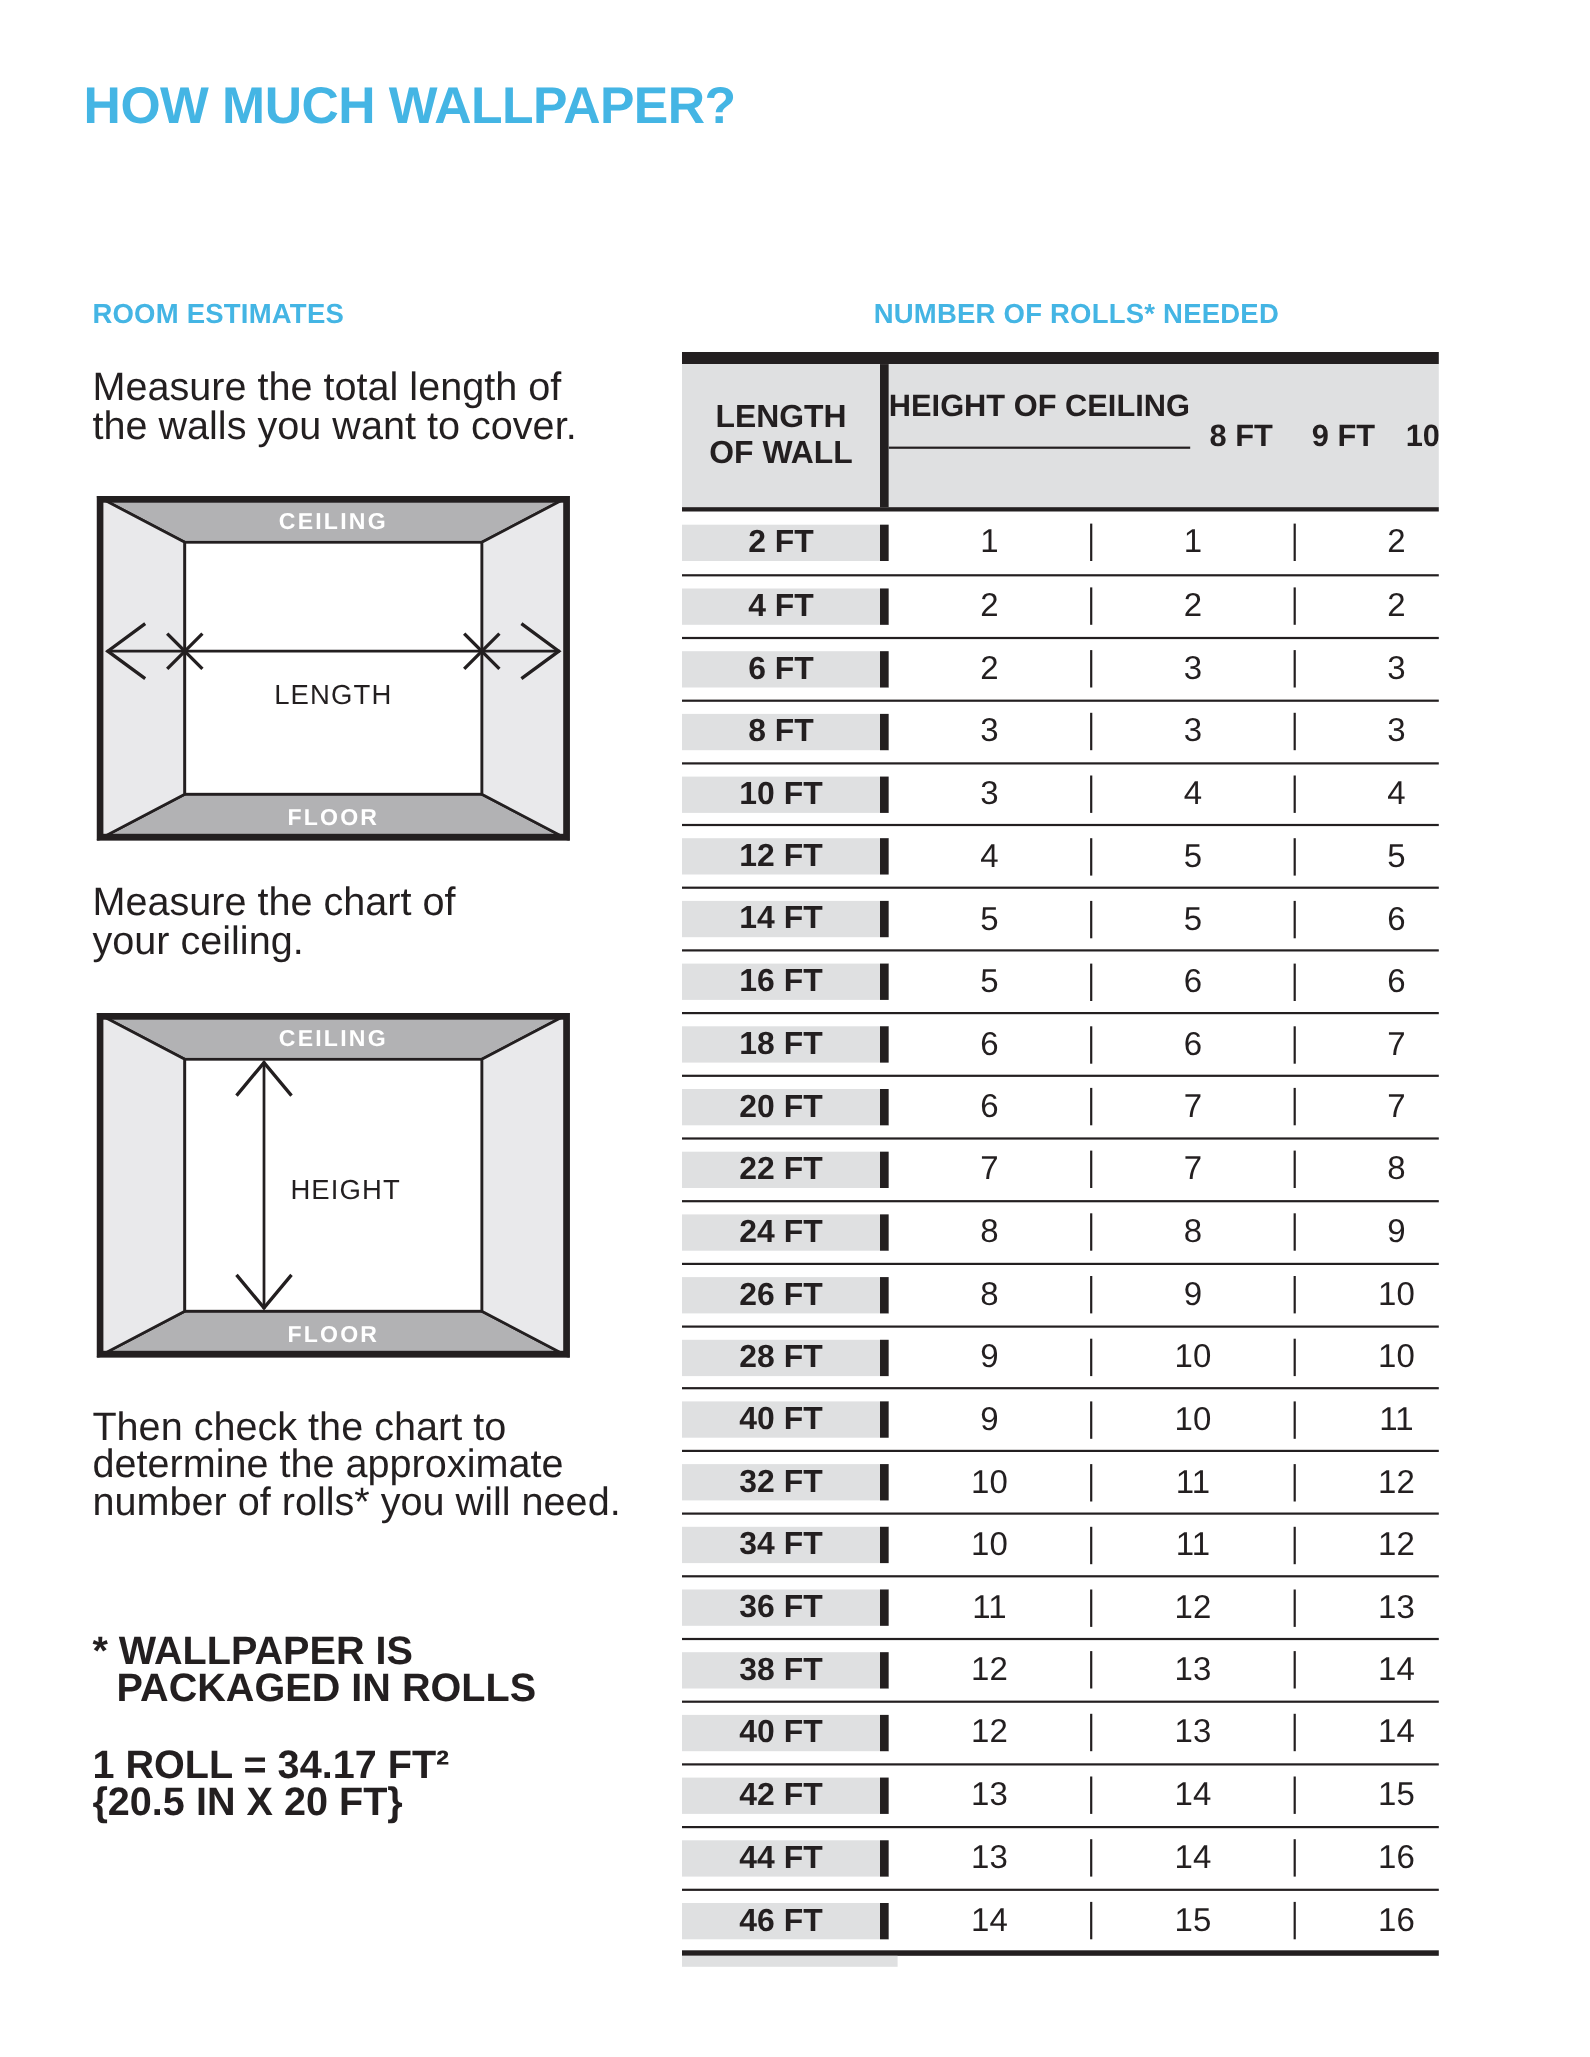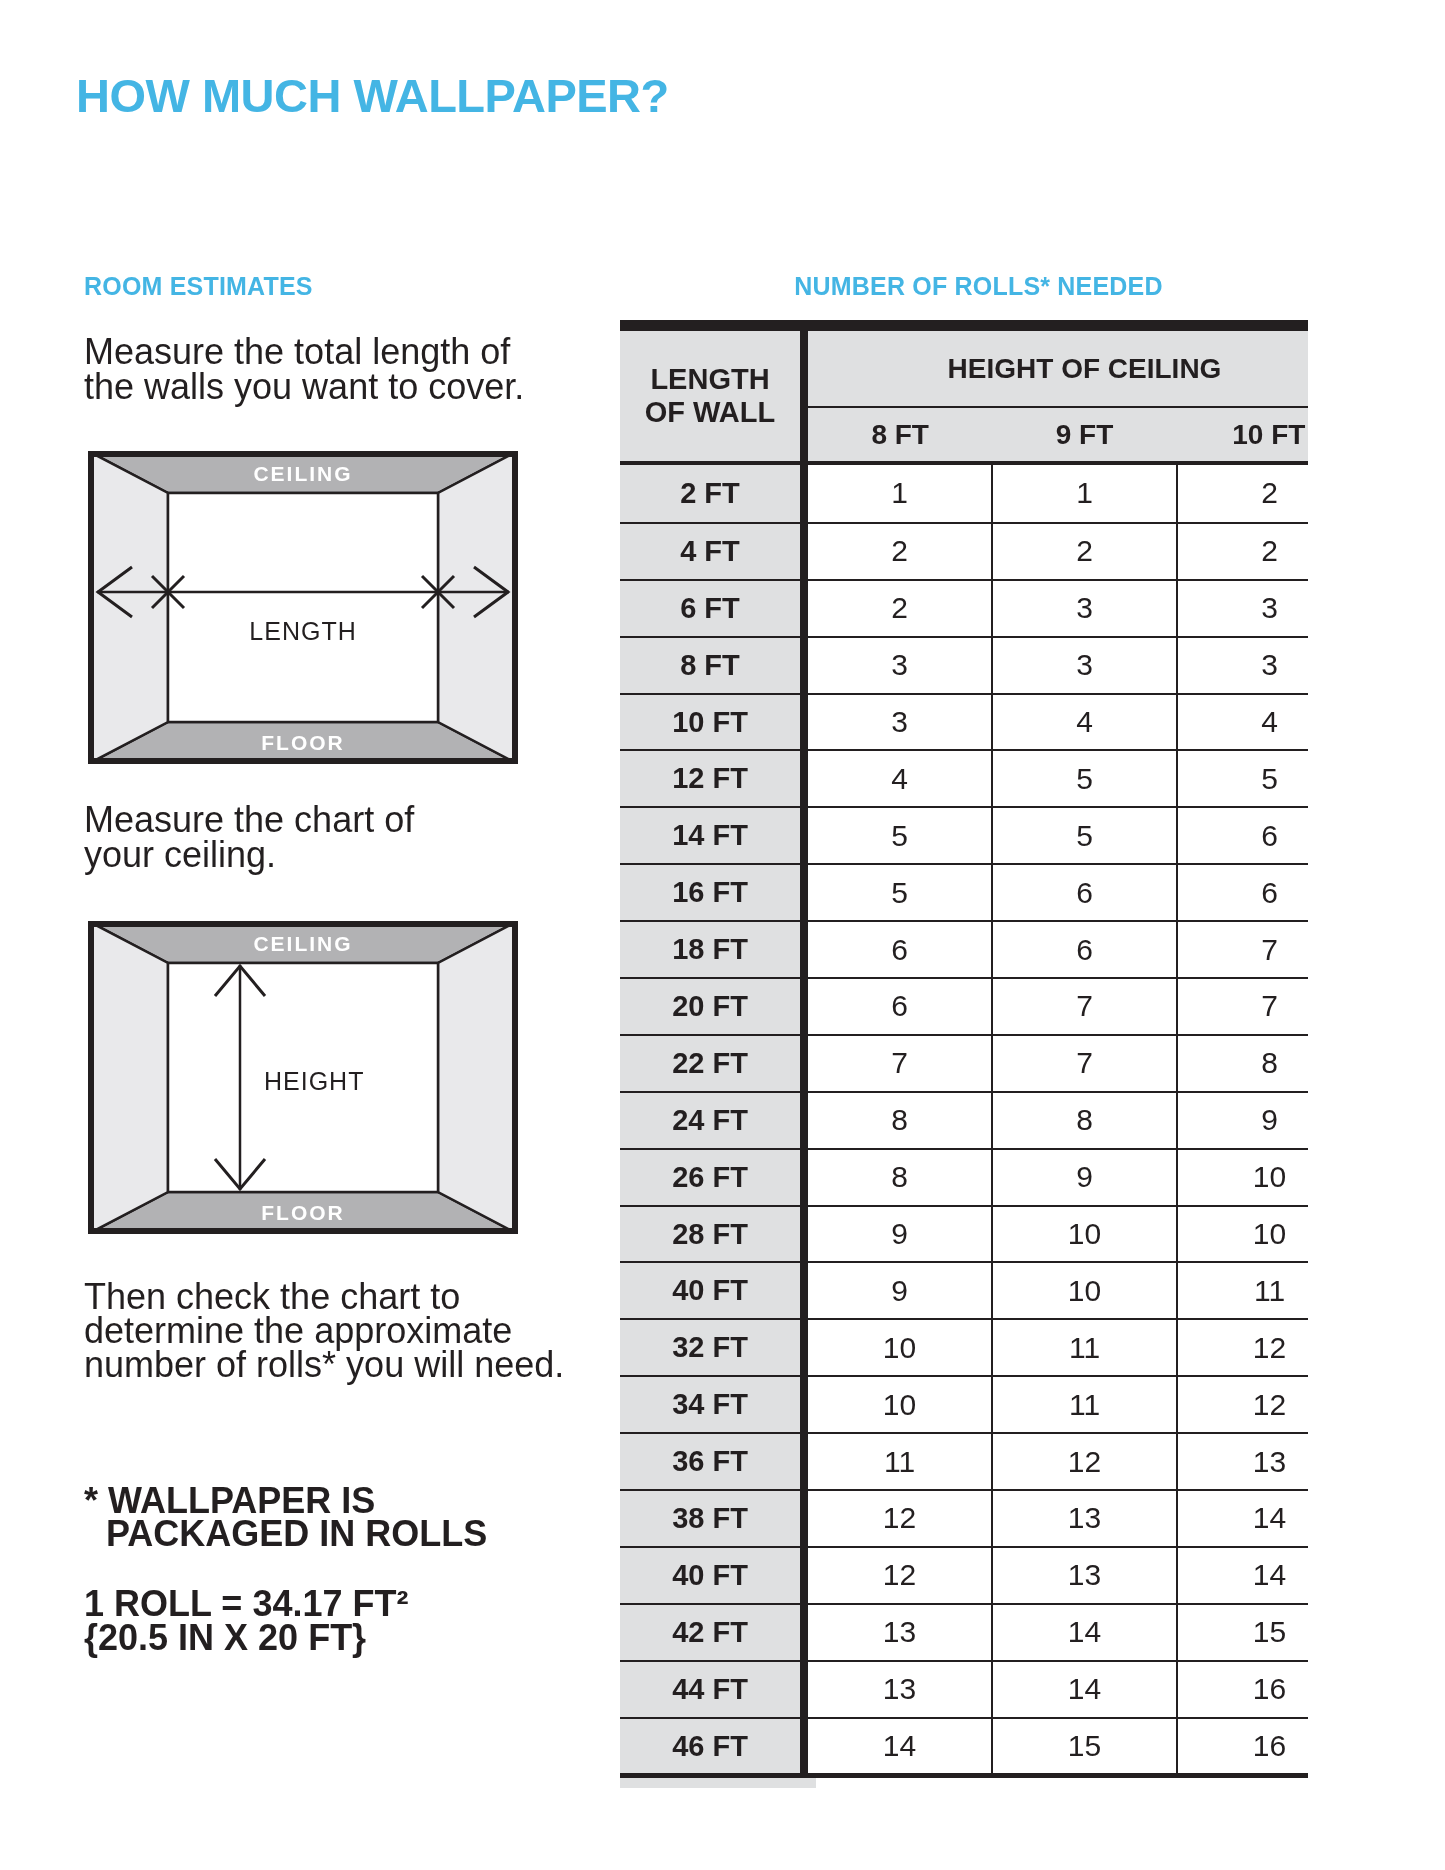--- a/index.html
+++ b/index.html
@@ -21,26 +21,26 @@
 
   .diagram{position:absolute;left:88px;width:430px;height:313px;}
 
   
   .rolls-table{position:absolute;left:620px;top:320px;width:741px;}
   .top-bar{height:11px;background:var(--ink);}
   .thead{display:flex;height:134px;border-bottom:4px solid var(--ink);}
   .len-col-head{width:188px;background:var(--cell-gray);border-right:8px solid var(--ink);
     display:flex;flex-direction:column;justify-content:center;align-items:center;
     font-weight:bold;font-size:29px;line-height:33px;}
-  .ceil-head{flex:1;background:var(--cell-gray);display:flex;flex-direction:column;}
+  .ceil-head{flex:1;background:var(--cell-gray);display:flex;flex-direction:row;}
   .ceil-head-top{height:77px;border-bottom:2.5px solid var(--ink);display:flex;align-items:center;justify-content:center;
     font-weight:bold;font-size:28px;}
   .ceil-head-cols{flex:1;display:flex;align-items:center;}
   .ceil-head-cols div{flex:1;text-align:center;font-weight:bold;font-size:28px;}
-  .trow{display:flex;height:56.9px;border-top:2.5px solid var(--ink);}
+  .trow{display:flex;height:56.9px;border-top:2.5px solid var(--ink);align-items:center;}
   .trow:first-child{border-top:none;}
   .tcell{display:flex;align-items:center;justify-content:center;}
   .tcell.label{width:188px;background:var(--cell-gray);border-right:8px solid var(--ink);
     font-weight:bold;font-size:29px;}
   .tcell.val{flex:1;background:#ffffff;font-size:30px;font-weight:normal;}
   .tcell.val + .tcell.val{border-left:2.5px solid var(--ink);}
   .tbody{border-bottom:5px solid var(--ink);}
   .gray-stub{width:196px;height:10px;background:var(--cell-gray);}
 
   svg text{font-family:"Liberation Sans",sans-serif;}

